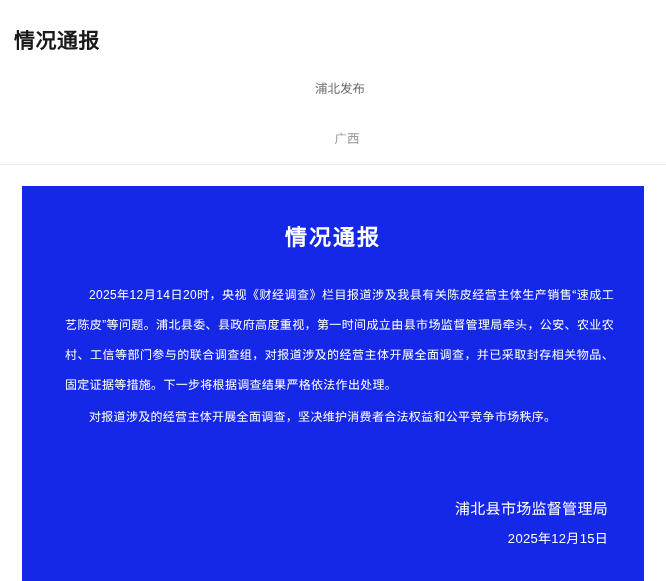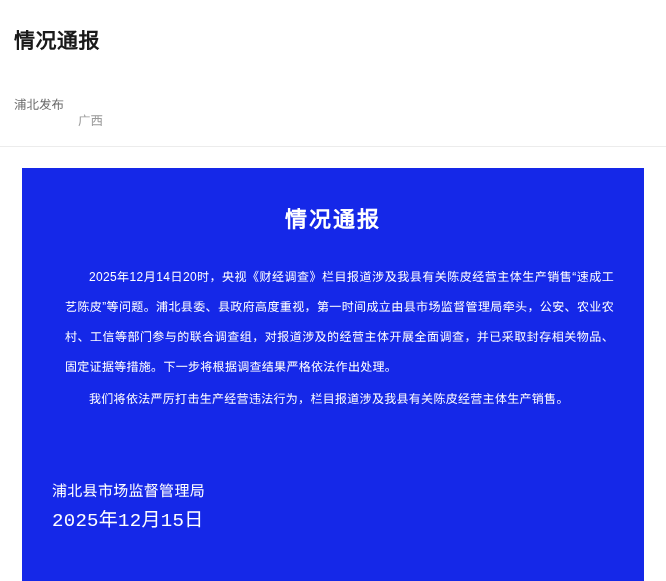--- a/index.html
+++ b/index.html
@@ -28,20 +28,21 @@
     padding: 12px 0 0 14px;
     line-height: 30px;
   }
   .meta-row {
     display: flex;
     align-items: center;
     padding: 10px 0 0 14px;
     font-size: 12.5px;
     color: #8a8a8a;
     line-height: 18px;
+    flex-direction: column;
   }
   .meta-source {
     color: #6b6b6b;
   }
   .meta-date {
     margin-left: 14px;
     color: #9a9a9a;
   }
   .meta-region {
     margin-left: 14px;
@@ -77,30 +78,30 @@
   .notice-para {
     font-size: 12px;
     line-height: 30px;
     text-indent: 2em;
     letter-spacing: 0.3px;
     margin: 0 0 2px 13px;
     text-align: justify;
   }
   .sign-block {
     margin-top: 62px;
+    text-align: right;
     font-size: 15px;
     line-height: 30px;
     letter-spacing: 0.3px;
     padding-right: 6px;
   }
   .sign-date {
-    font-size: 19px;
+    font-size: 13px;
     line-height: 30px;
     letter-spacing: 0.3px;
-    font-family: Liberation Mono, monospace;
   }
 </style>
 </head>
 <body>
 
 <div class="page">
 
   <h1 class="article-title">情况通报</h1>
 
   <div class="meta-row">
@@ -109,21 +110,21 @@
   </div>
 
   <div class="divider"></div>
 
   <div class="body-area">
     <div class="notice-card" style="background: rgb(21, 40, 232); color: rgb(255, 255, 255);">
       <div class="notice-title">情况通报</div>
 
       <p class="notice-para">2025年12月14日20时，央视《财经调查》栏目报道涉及我县有关陈皮经营主体生产销售“速成工艺陈皮”等问题。浦北县委、县政府高度重视，第一时间成立由县市场监督管理局牵头，公安、农业农村、工信等部门参与的联合调查组，对报道涉及的经营主体开展全面调查，并已采取封存相关物品、固定证据等措施。下一步将根据调查结果严格依法作出处理。</p>
 
-      <p class="notice-para">我们将依法严厉打击生产经营违法行为，栏目报道涉及我县有关陈皮经营主体生产销售。</p>
+      <p class="notice-para">对报道涉及的经营主体开展全面调查，坚决维护消费者合法权益和公平竞争市场秩序。</p>
 
       <div class="sign-block">
         <div>浦北县市场监督管理局</div>
         <div class="sign-date">2025年12月15日</div>
       </div>
     </div>
   </div>
 
 </div>
 

